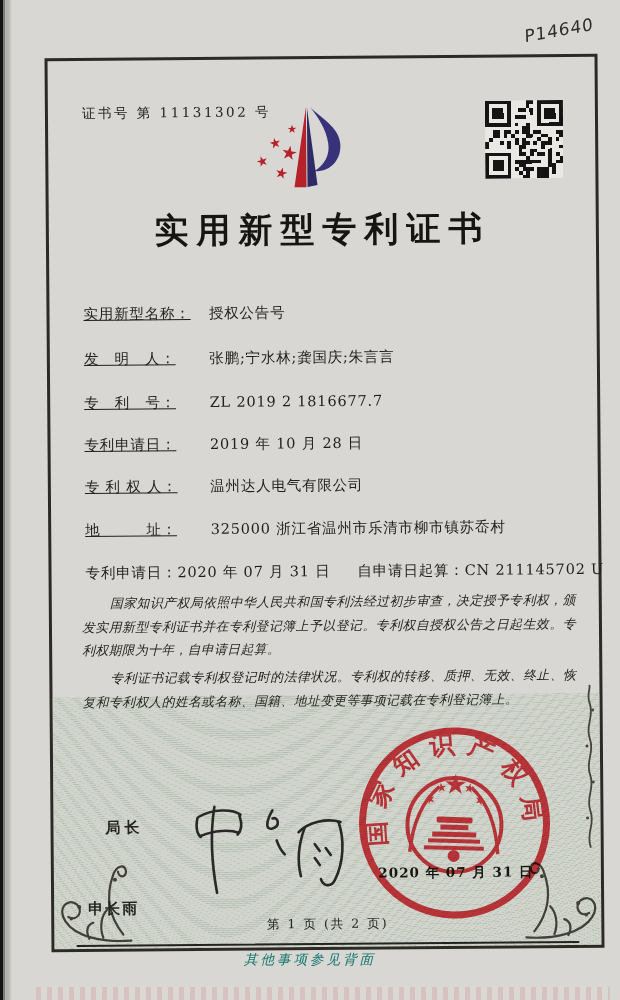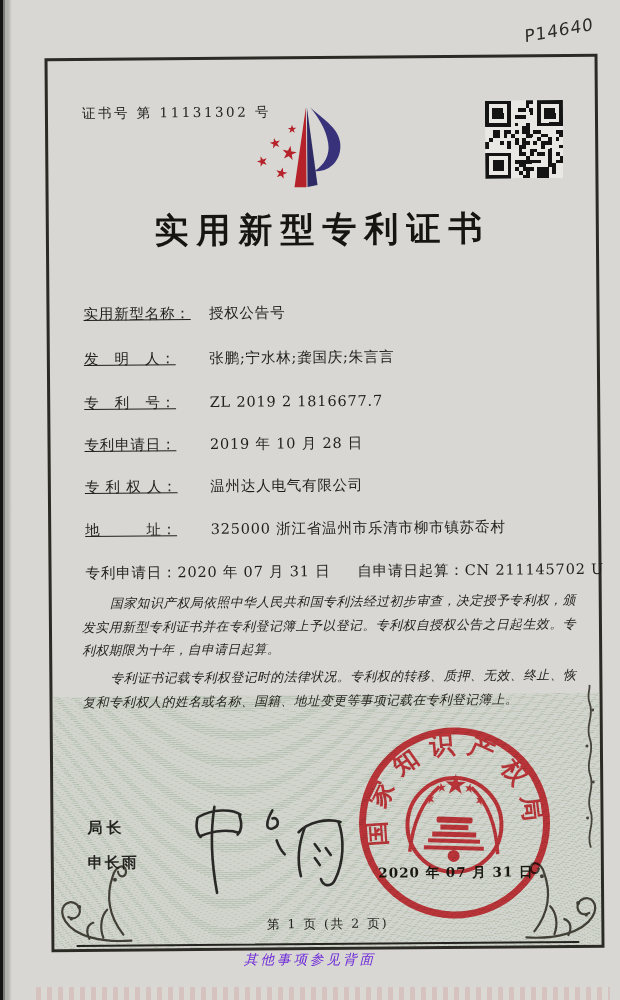--- a/index.html
+++ b/index.html
@@ -31,35 +31,35 @@
   .title{position:absolute;left:0;right:0;top:148px;text-align:center;z-index:2;
     font-size:34px;font-weight:700;letter-spacing:8px;color:#161511;}
   .row{position:absolute;left:34px;right:16px;font-size:14.5px;letter-spacing:.8px;
     white-space:nowrap;z-index:2;color:#201f1b;}
   .flabel{display:inline-block;width:120px;text-decoration:underline;}
   .pair2{position:absolute;left:272px;top:0;}
   .paras{position:absolute;left:30px;top:531px;width:494px;z-index:2;
     font-size:12.8px;line-height:1.85;letter-spacing:.4px;font-style:italic;
     text-align:justify;color:#26251f;}
   .paras p{margin:0 0 4px 0;text-indent:2.2em;}
-  .officer-title{position:absolute;left:34px;top:758px;font-size:15px;letter-spacing:4px;z-index:3;font-weight:600;}
-  .officer-name{position:absolute;left:34px;top:793px;font-size:15px;letter-spacing:2px;z-index:3;font-weight:600;}
+  .officer-title{position:absolute;left:52px;top:758px;font-size:15px;letter-spacing:4px;z-index:3;font-weight:600;}
+  .officer-name{position:absolute;left:34px;top:839px;font-size:15px;letter-spacing:2px;z-index:3;font-weight:600;}
   .sig{position:absolute;left:127px;top:737px;width:182px;height:102px;z-index:3;}
   .seal{position:absolute;left:301px;top:665px;width:200px;height:200px;z-index:3;
     opacity:.9;mix-blend-mode:multiply;transform:rotate(2deg);}
   .seal-date{position:absolute;left:303px;top:806px;width:198px;text-align:center;z-index:4;
     font-size:13.5px;font-weight:600;letter-spacing:1px;color:#17160f;}
   .flourish-l{position:absolute;left:3px;top:789px;width:76px;height:96px;z-index:1;}
   .flourish-r{position:absolute;right:1px;top:789px;width:76px;height:96px;z-index:1;transform:scaleX(-1);}
   .vine-r{position:absolute;right:3px;top:628px;width:14px;height:164px;z-index:1;}
   .rule{position:absolute;left:22px;right:22px;top:884px;height:2px;background:#24231f;z-index:2;border-radius:2px;}
   .page-info{position:absolute;left:0;right:0;top:857px;text-align:center;z-index:2;
     font-size:12.5px;letter-spacing:2px;}
   .back-note{position:absolute;left:0;width:620px;top:951px;text-align:center;z-index:5;
-    font-size:13.5px;font-style:italic;letter-spacing:3px;color:#6d28d9;}
+    font-size:13.5px;font-style:italic;letter-spacing:3px;color:#0f766e;}
 </style>
 </head>
 <body>
 
 <div class="scan-edge-left"></div>
 <div class="scan-edge-bottom"></div>
 
 <div class="hand-note">P14640</div>
 
 <div class="sheet">

